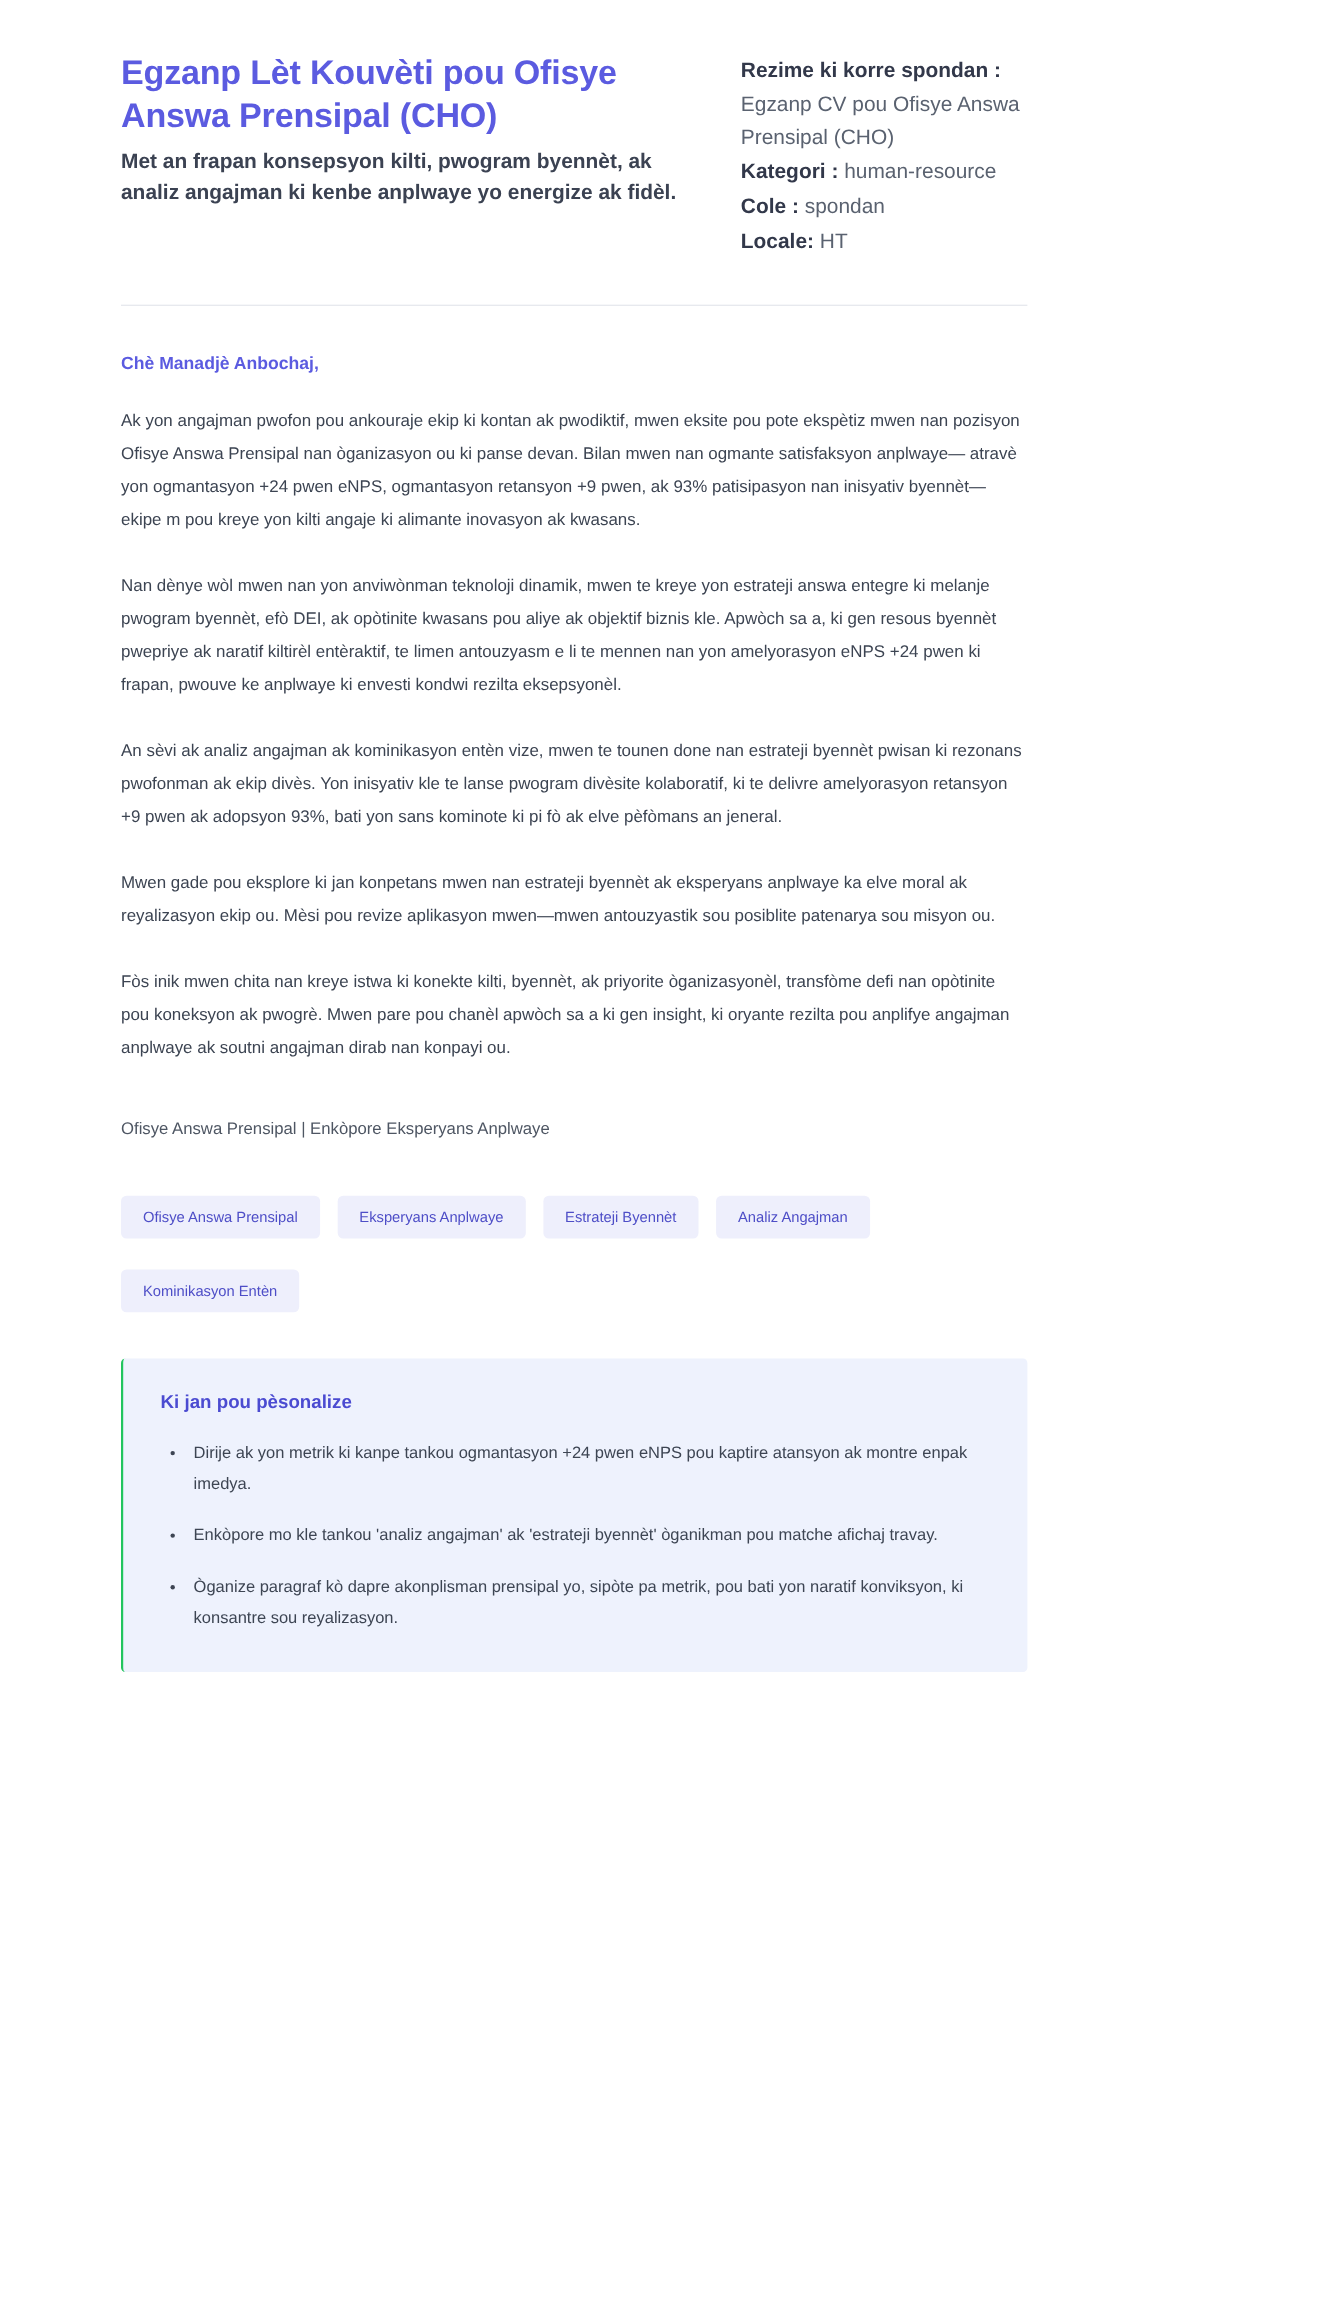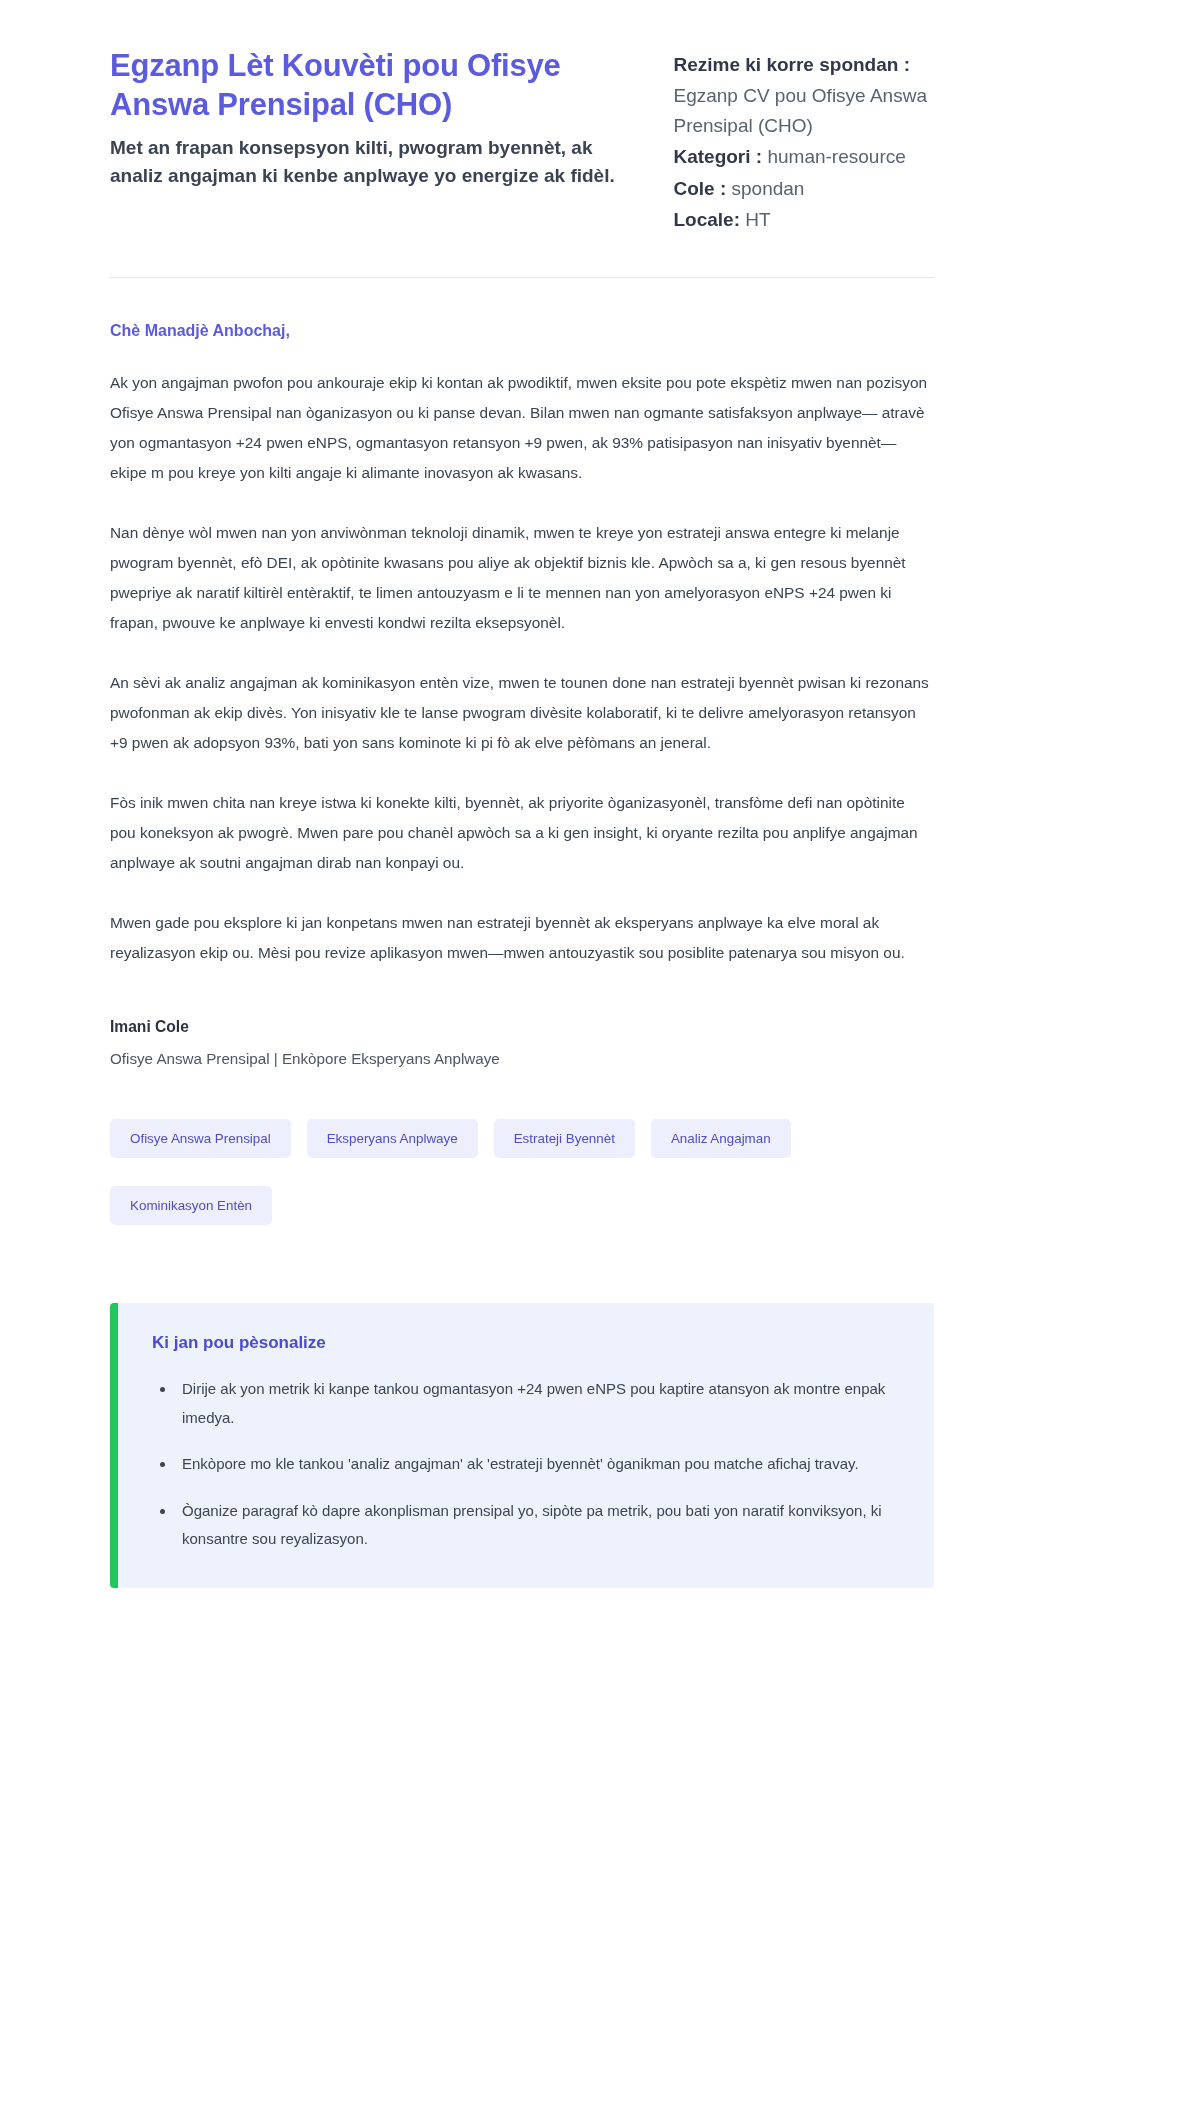--- a/index.html
+++ b/index.html
@@ -93,23 +93,23 @@
   .tag {
     background: #eeeffc;
     color: #4e4ec7;
     font-size: 13.4px;
     padding: 12px 20px;
     border-radius: 5px;
     white-space: nowrap;
   }
   
   .tips {
-    margin-top: 78px;
+    margin-top: 42px;
     background: #eef2fd;
-    border-left: 8px solid #22c55e;
+    border-left: 2px solid #22c55e;
     border-radius: 4px;
     padding: 30px 34px 34px 34px;
     max-width: 980px;
   }
   .tips-title {
     font-size: 17px;
     font-weight: bold;
     color: #4b4bd1;
     margin: 0 0 22px 0;
   }
@@ -158,25 +158,24 @@
     </div>
   </div>
 
   <hr class="rule">
 
   <div class="letter">
     <p class="salutation">Chè Manadjè Anbochaj,</p>
     <p class="para">Ak yon angajman pwofon pou ankouraje ekip ki kontan ak pwodiktif, mwen eksite pou pote ekspètiz mwen nan pozisyon Ofisye Answa Prensipal nan òganizasyon ou ki panse devan. Bilan mwen nan ogmante satisfaksyon anplwaye— atravè yon ogmantasyon +24 pwen eNPS, ogmantasyon retansyon +9 pwen, ak 93% patisipasyon nan inisyativ byennèt— ekipe m pou kreye yon kilti angaje ki alimante inovasyon ak kwasans.</p>
     <p class="para">Nan dènye wòl mwen nan yon anviwònman teknoloji dinamik, mwen te kreye yon estrateji answa entegre ki melanje pwogram byennèt, efò DEI, ak opòtinite kwasans pou aliye ak objektif biznis kle. Apwòch sa a, ki gen resous byennèt pwepriye ak naratif kiltirèl entèraktif, te limen antouzyasm e li te mennen nan yon amelyorasyon eNPS +24 pwen ki frapan, pwouve ke anplwaye ki envesti kondwi rezilta eksepsyonèl.</p>
     <p class="para">An sèvi ak analiz angajman ak kominikasyon entèn vize, mwen te tounen done nan estrateji byennèt pwisan ki rezonans pwofonman ak ekip divès. Yon inisyativ kle te lanse pwogram divèsite kolaboratif, ki te delivre amelyorasyon retansyon +9 pwen ak adopsyon 93%, bati yon sans kominote ki pi fò ak elve pèfòmans an jeneral.</p>
+    <p class="para">Mwen gade pou eksplore ki jan konpetans mwen nan estrateji byennèt ak eksperyans anplwaye ka elve moral ak reyalizasyon ekip ou. Mèsi pou revize aplikasyon mwen—mwen antouzyastik sou posiblite patenarya sou misyon ou.</p>
     <p class="para">Fòs inik mwen chita nan kreye istwa ki konekte kilti, byennèt, ak priyorite òganizasyonèl, transfòme defi nan opòtinite pou koneksyon ak pwogrè. Mwen pare pou chanèl apwòch sa a ki gen insight, ki oryante rezilta pou anplifye angajman anplwaye ak soutni angajman dirab nan konpayi ou.</p>
-    <p class="para">Mwen gade pou eksplore ki jan konpetans mwen nan estrateji byennèt ak eksperyans anplwaye ka elve moral ak reyalizasyon ekip ou. Mèsi pou revize aplikasyon mwen—mwen antouzyastik sou posiblite patenarya sou misyon ou.</p>
 
     <div class="sig-block">
-      <p class="sig-name">Imani Cole</p>
       <p class="sig-role">Ofisye Answa Prensipal | Enkòpore Eksperyans Anplwaye</p>
     </div>
   </div>
 
   <div class="tags">
     <span class="tag">Ofisye Answa Prensipal</span>
     <span class="tag">Eksperyans Anplwaye</span>
     <span class="tag">Estrateji Byennèt</span>
     <span class="tag">Analiz Angajman</span>
     <span class="tag">Kominikasyon Entèn</span>

